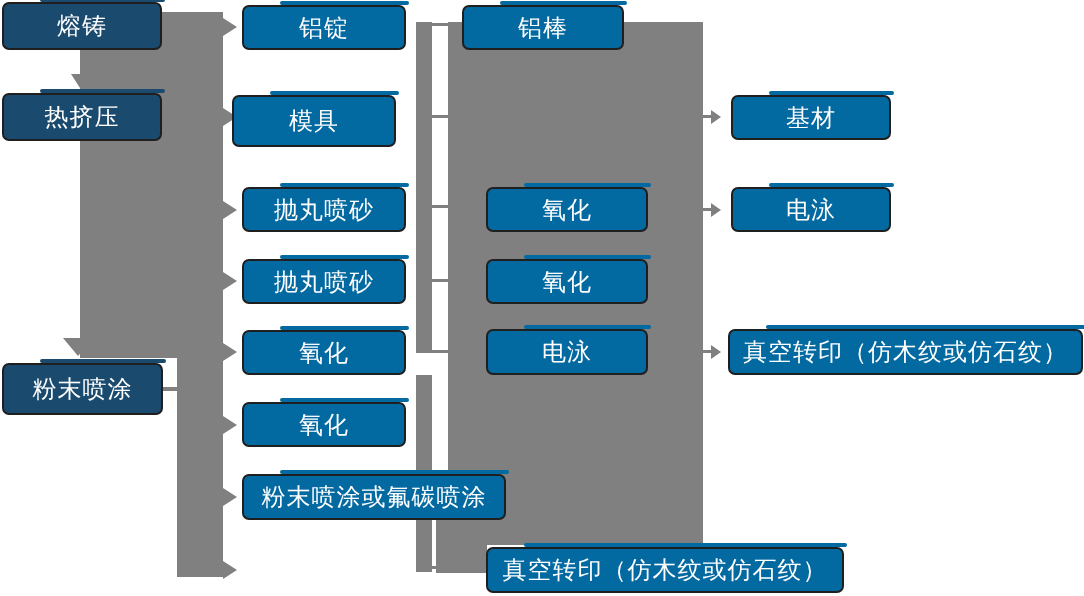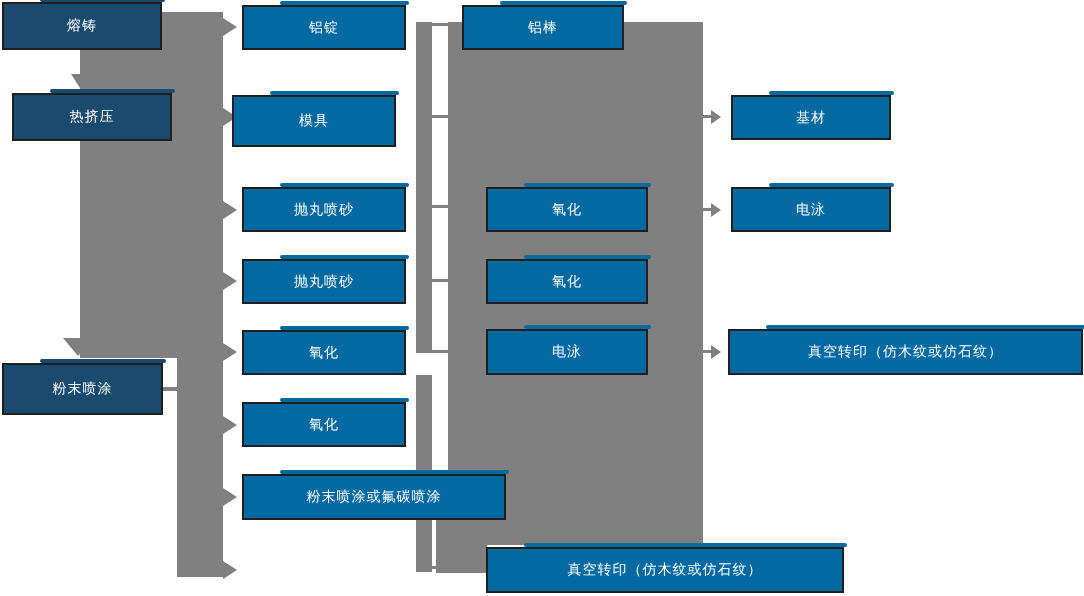--- a/index.html
+++ b/index.html
@@ -3,23 +3,23 @@
 <meta charset="utf-8">
 <style>
   html,body{margin:0;padding:0;background:#ffffff;}
   #canvas{
     position:relative;width:1084px;height:596px;overflow:hidden;
     font-family:"Liberation Sans","DejaVu Sans",sans-serif;
     background:#ffffff;
   }
   .node{
     position:absolute;box-sizing:border-box;
-    border:2px solid #1f1f1f;border-radius:0;
+    border:2px solid #1f1f1f;border-radius:7px;
     display:flex;align-items:center;justify-content:center;
-    color:#ffffff;font-size:14px;letter-spacing:1px;
+    color:#ffffff;font-size:24px;letter-spacing:1px;
     white-space:nowrap;z-index:3;
   }
   .node::before{ 
     content:"";position:absolute;top:-6px;right:-5px;left:36px;height:4px;
     background:inherit;border-radius:2px;
   }
   .node.blue{background:#0369a1;}
   .node.dark{background:#1A4A6E;}
   .gray{position:absolute;background:#808080;z-index:1;}
   .tri{position:absolute;width:0;height:0;z-index:2;}
@@ -61,21 +61,21 @@
   <div class="tri tri-down-lg" style="left:63px; top:338px;"></div>
 
   <div class="gray" style="left:702px; top:115px; width:9px; height:3px;"></div>
   <div class="tri tri-right-sm" style="left:711px; top:110px;"></div>
   <div class="gray" style="left:702px; top:208px; width:9px; height:3px;"></div>
   <div class="tri tri-right-sm" style="left:711px; top:203px;"></div>
   <div class="gray" style="left:702px; top:350px; width:9px; height:3px;"></div>
   <div class="tri tri-right-sm" style="left:711px; top:345px;"></div>
 
 <div class="node dark" style="left: 2px; top: 2px; width: 160px; height: 48px;">熔铸</div>
-    <div class="node dark" style="left: 12px; top: 93px; width: 160px; height: 48px;">热挤压</div>
+    <div class="node dark" style="left: 2px; top: 93px; width: 160px; height: 48px;">热挤压</div>
     <div class="node dark" style="left: 2px; top: 363px; width: 161px; height: 52px;">粉末喷涂</div>
     <div class="node blue" style="left: 242px; top: 5px; width: 164px; height: 45px;">铝锭</div>
     <div class="node blue" style="left: 232px; top: 95px; width: 164px; height: 52px;">模具</div>
     <div class="node blue" style="left: 242px; top: 187px; width: 164px; height: 45px;">抛丸喷砂</div>
     <div class="node blue" style="left: 242px; top: 259px; width: 164px; height: 45px;">抛丸喷砂</div>
     <div class="node blue" style="left: 242px; top: 330px; width: 164px; height: 45px;">氧化</div>
     <div class="node blue" style="left: 242px; top: 402px; width: 164px; height: 45px;">氧化</div>
     <div class="node blue" style="left: 242px; top: 474px; width: 264px; height: 46px;">粉末喷涂或氟碳喷涂</div>
     <div class="node blue" style="left: 462px; top: 5px; width: 162px; height: 45px;">铝棒</div>
     <div class="node blue" style="left: 486px; top: 187px; width: 162px; height: 45px;">氧化</div>

